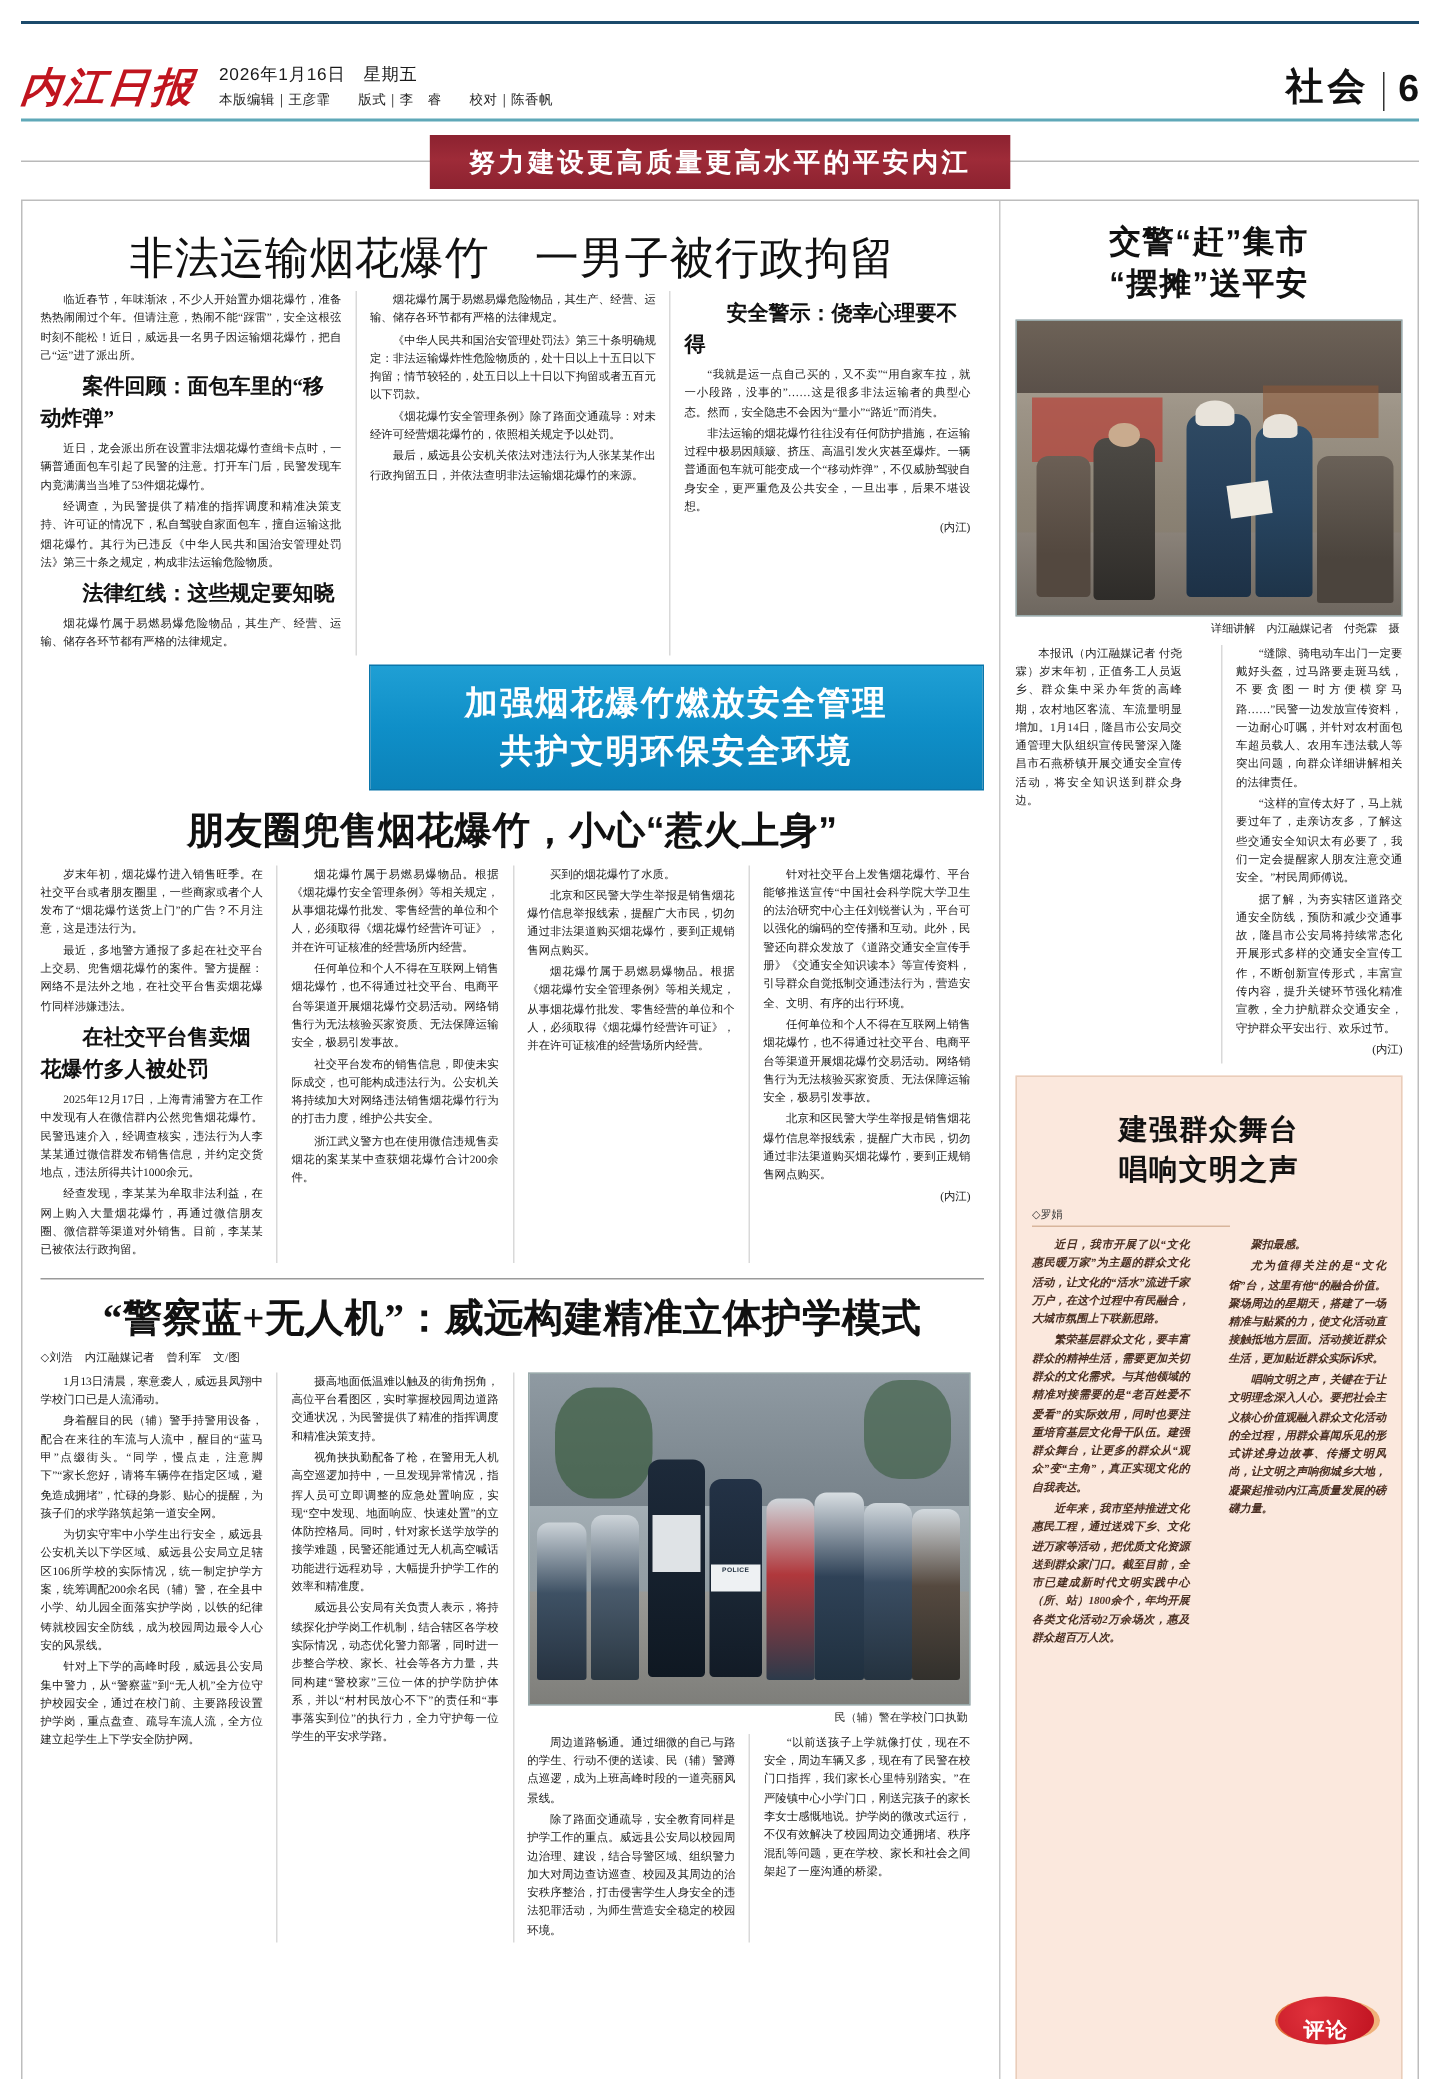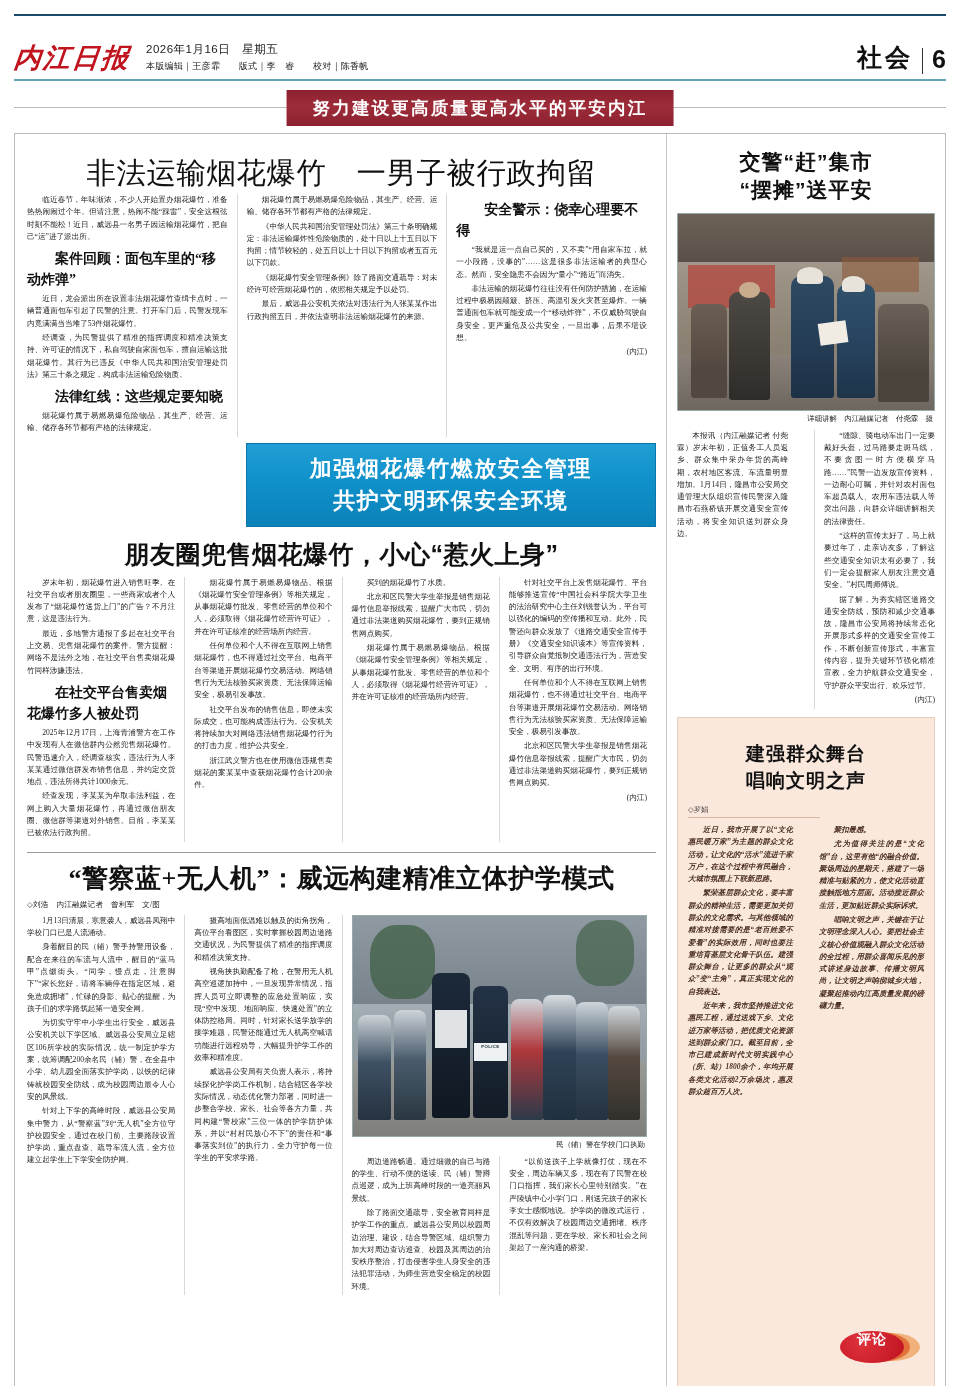--- a/index.html
+++ b/index.html
@@ -127,23 +127,23 @@
   .cmt-box{background:#fbe8dd;border:1px solid #e9cdba;margin-top:8px;flex:1;
     box-sizing:border-box;padding:8px 10px 10px;position:relative;overflow:hidden;}
   .cmt-byline{font-size:7.4px;color:#333;border-bottom:1px solid #d8b59c;padding-bottom:2px;width:56%;margin:4px 0 6px;}
   .cmt-cols{display:flex;gap:26px;}
   .cmt-col{flex:1;}
   .cmt-para{font-size:7.4px;line-height:1.66;text-align:justify;text-indent:2em;color:#4a2f22;
     margin:0 0 2px;word-break:break-all;font-family:"Liberation Serif",serif;font-style:italic;font-weight:bold;}
   .badge{position:absolute;right:12px;bottom:24px;width:86px;height:34px;}
   .badge .e3{position:absolute;left:26px;top:2px;width:58px;height:28px;border-radius:50%;background:#f0b27a;}
   .badge .e2{position:absolute;left:14px;top:1px;width:60px;height:30px;border-radius:50%;background:#e2703a;}
-  .badge .e1{position:absolute;left:4px;top:0;width:64px;height:32px;border-radius:50%;
+  .badge .e1{position:absolute;left:16px;top:0;width:64px;height:32px;border-radius:50%;
     background:radial-gradient(circle at 35% 32%,#e0323c,#bf1220);
-    display:flex;align-items:flex-start;justify-content:center;}
+    display:flex;align-items:flex-end;justify-content:center;}
   .badge .e1 span{color:#fff;font-weight:bold;font-size:14px;letter-spacing:1px;font-family:"Liberation Sans",sans-serif;}
   .hdiv-strong{height:1px;background:#9a9a9a;margin:10px 0 6px;}
 </style>
 </head>
 <body>
 
 <div class="page">
 
   <div class="masthead">
     <div class="logo">内江日报</div>

